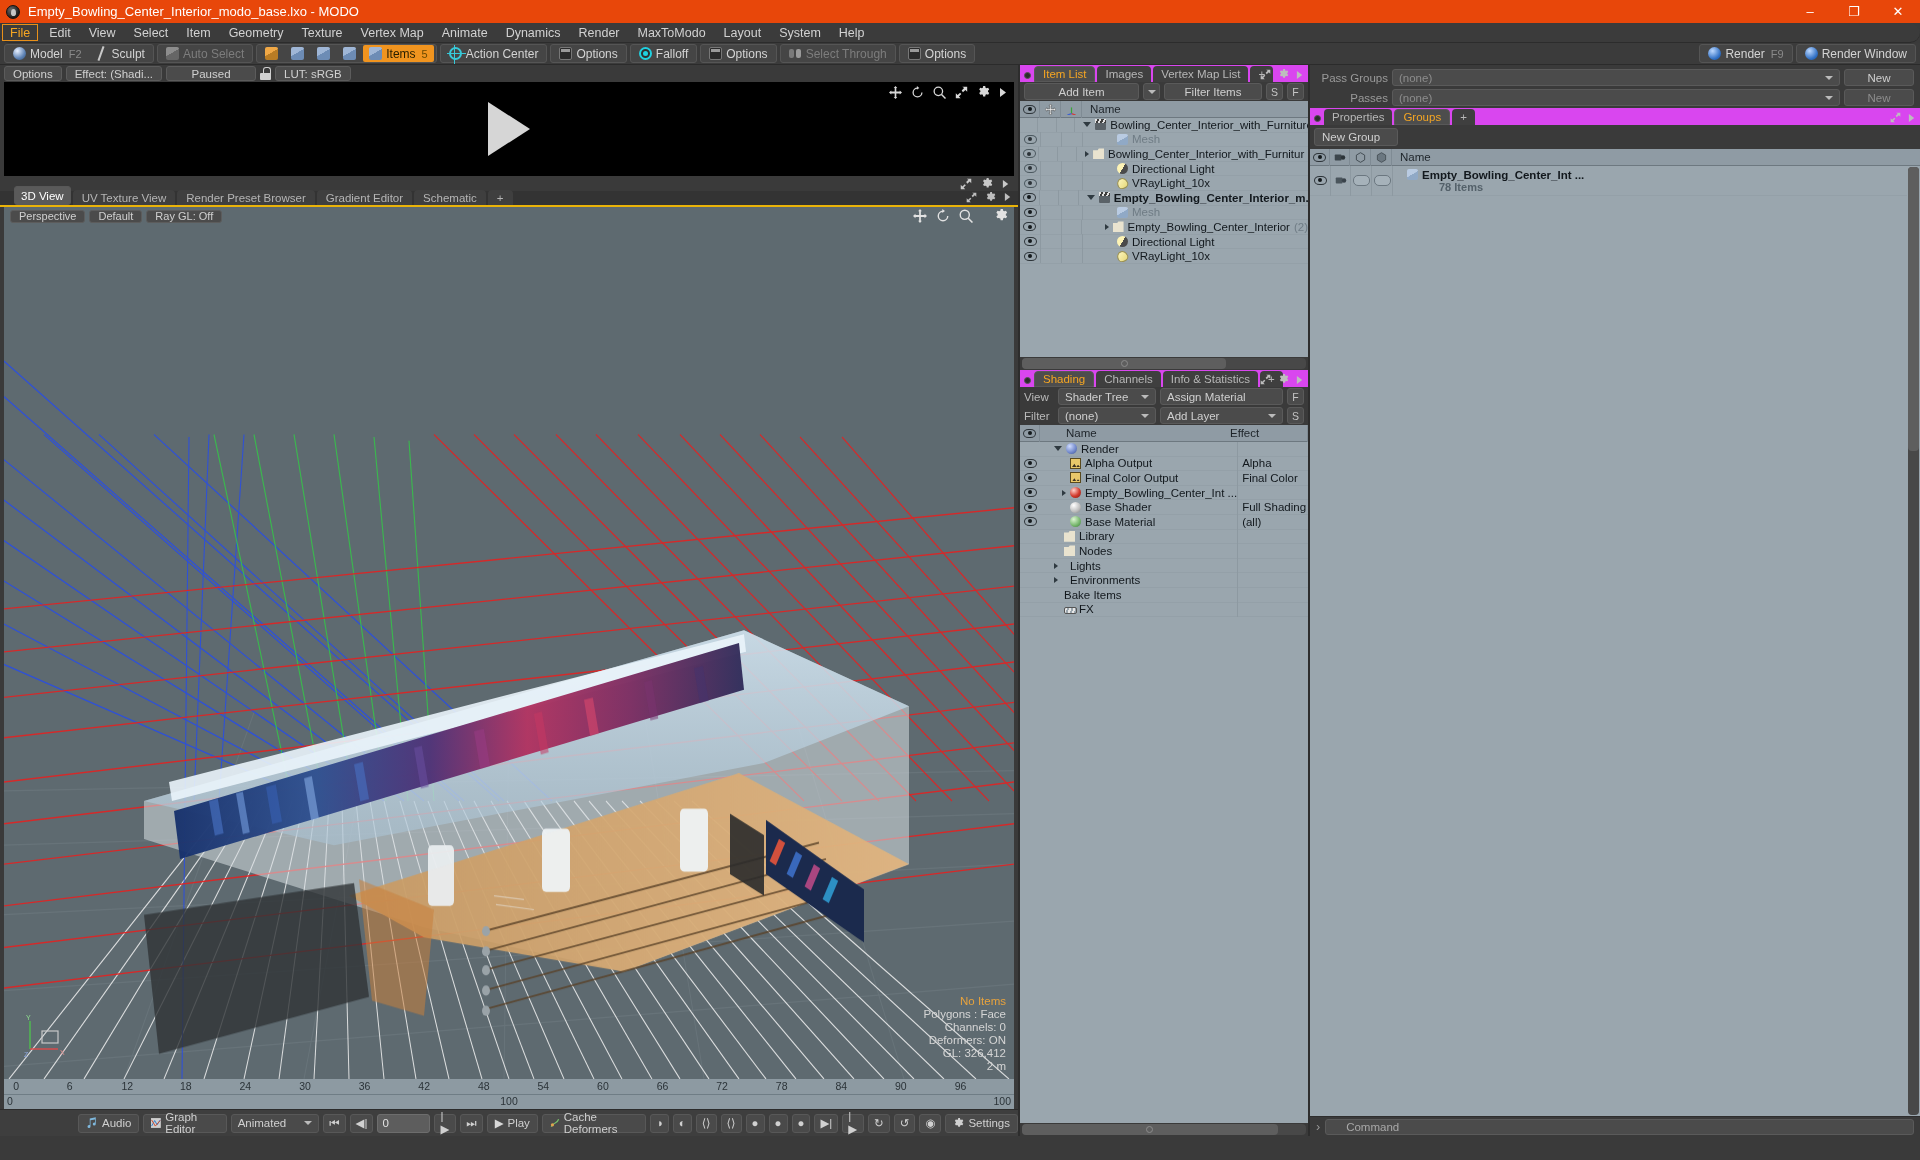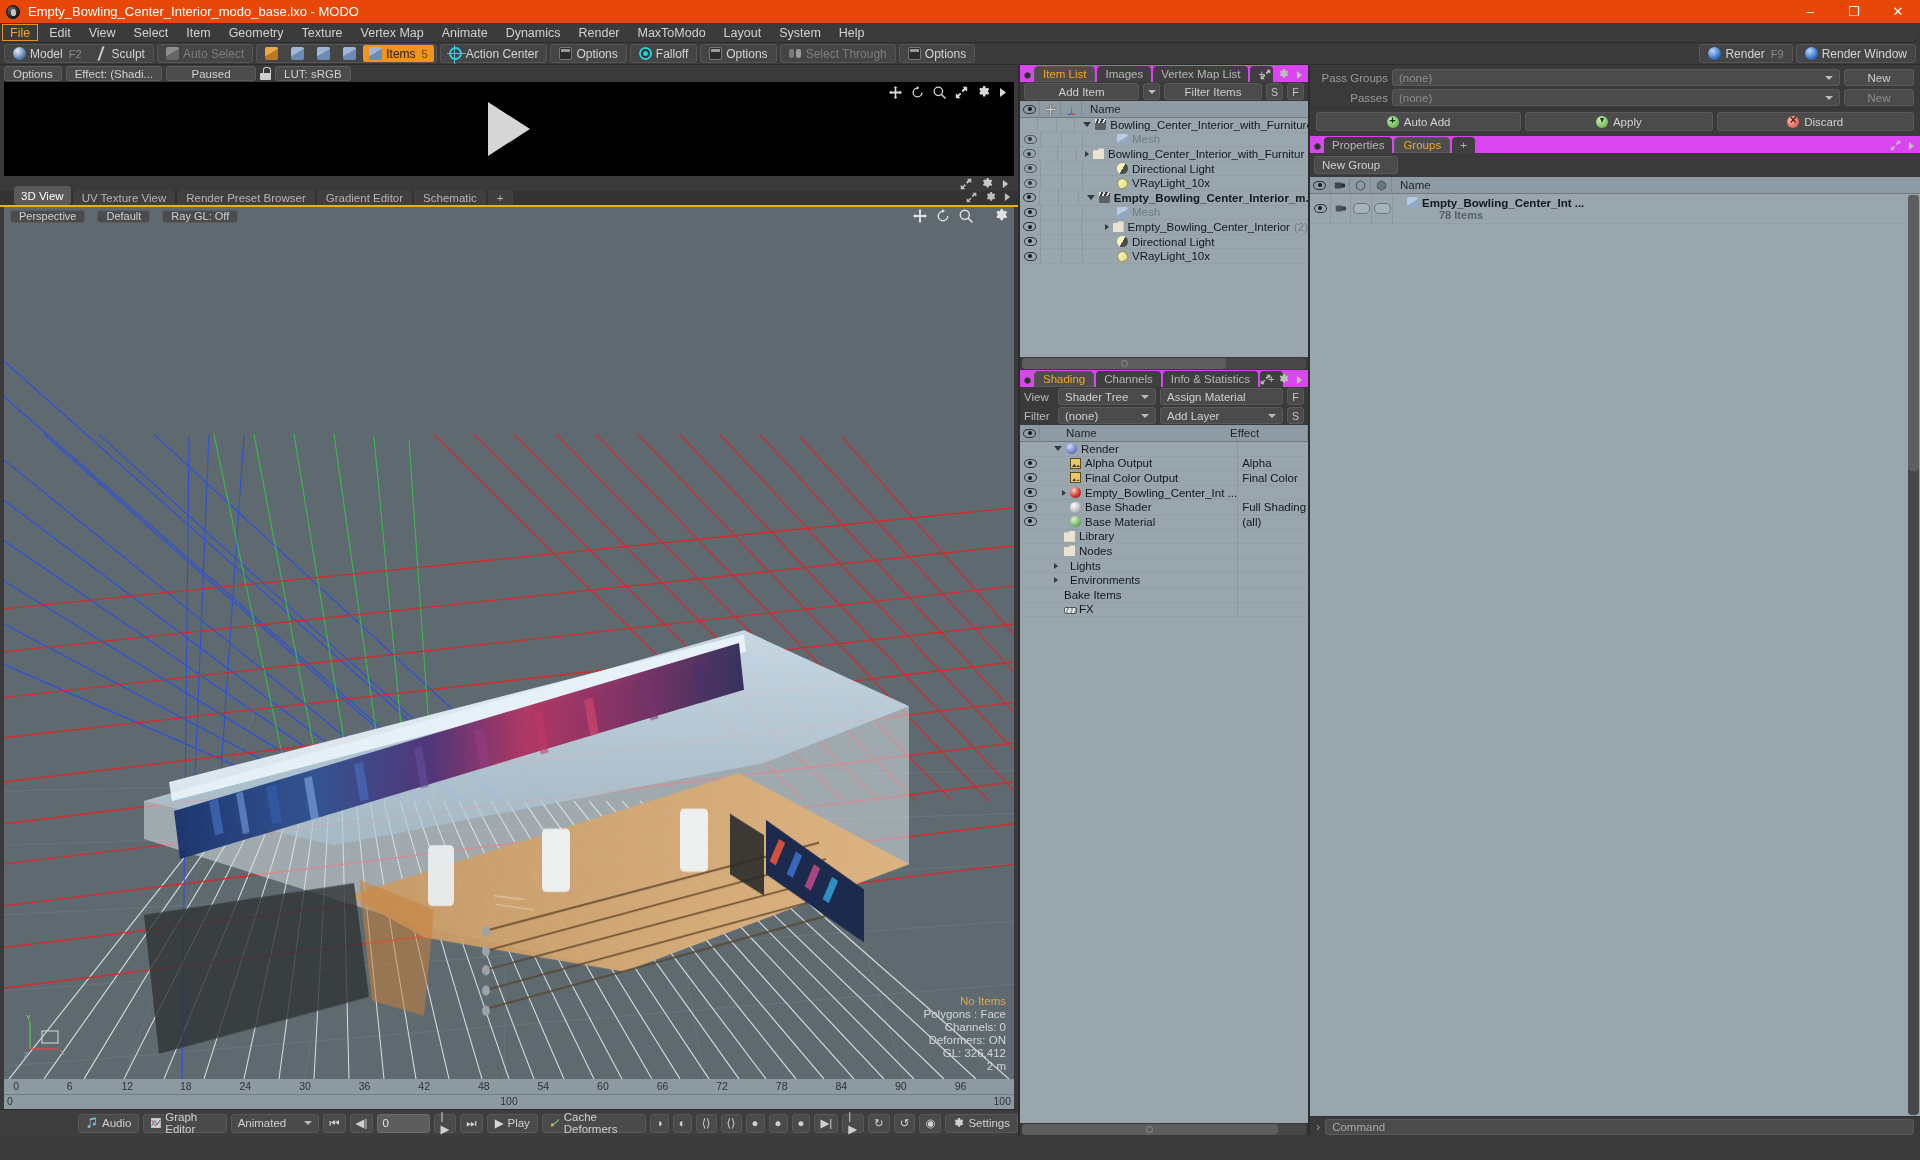--- a/index.html
+++ b/index.html
@@ -91,21 +91,21 @@
     padding-left:14px; border-bottom:2px solid #eab308; position:relative;}
   .vtab { height:15px; padding:0 9px; font-size:11.5px; color:#b5b5b5; display:flex;
     align-items:center; background:#3f3f3f; border-radius:4px 4px 0 0; margin-right:2px;}
   .vtab.sel { background:#5a5a5a; color:#fff; }
   .vtabtools{ position:absolute; right:6px; bottom:2px; display:flex; gap:8px;}
 
   
   .viewport { flex:1 1 auto; position:relative; overflow:hidden;
     background:#5e6a70; margin:0 4px; }
   .vpheader { position:absolute; left:0; top:0; right:16px; height:16px; display:flex;
-    align-items:center; gap:12px; padding:2px 4px 0 6px; z-index:5;}
+    align-items:center; gap:4px; padding:2px 4px 0 6px; z-index:5;}
   .vpheader .pill{ height:13px; font-size:11px; background:#4b4b4b;}
   .vptop-right{ position:absolute; right:6px; top:2px; display:flex; gap:9px; z-index:6;}
   .vpstats { position:absolute; right:8px; bottom:6px; text-align:right; font-size:11.5px;
     color:#d5d5d5; line-height:13px; z-index:6;}
   .vpstats .hi { color:#e8a33d; }
   .axisgiz { position:absolute; left:16px; bottom:20px; width:48px; height:48px; z-index:6;}
 
   
   .timeline { height:30px; background:#8d9aa2; margin:0 4px; position:relative;}
   .truler { height:16px; position:relative; border-bottom:1px solid #6f7d85;}
@@ -225,21 +225,21 @@
   .cico.d:after{content:"";position:absolute;left:4px;top:2px;border-left:2px solid transparent;border-right:2px solid transparent;border-top:5px solid #143d08;}
   .cico.x{ background:radial-gradient(circle at 35% 30%,#ffc0b8,#d13f2e); position:relative;}
   .cico.x:after{content:"\00D7";position:absolute;left:2.5px;top:-3px;color:#5c150c;font-size:12px;font-weight:bold;}
 
   .newgrp{ height:18px; margin:3px 4px; background:#4b4b4b; border:1px solid #5a5a5a;
     border-radius:3px; display:flex; align-items:center; padding:0 7px; font-size:11.5px;
     color:#cfcfcf; width:84px;}
   .cmdbar{ height:20px; background:#3a3a3a; display:flex; align-items:center; gap:5px;
     padding:0 6px; border-top:1px solid #2e2e2e;}
   .cmdfld{ flex:1 1 auto; height:16px; background:#4b4b4b; border:1px solid #5a5a5a;
-    border-radius:3px; display:flex; align-items:center; padding:0 6px; font-size:11.5px;
+    border-radius:3px; display:flex; align-items:center; padding:0 20px; font-size:11.5px;
     color:#a8a8a8;}
 
   .grpcell{ width:17px; height:11px; border:1px solid #6b7780; border-radius:5px;
     background:#a6b2ba;}
   .plus{ color:#2f3a41; font-weight:bold; font-size:12px; }
   .itemsub{ font-size:11px; color:#54616a; }
 </style>
 </head>
 <body>
 
@@ -1140,34 +1140,20 @@
       </div>
       <div class="rline">
         <span class="rlabel">Passes</span>
         <div class="fld dd" style="flex:1 1 auto">
           <span style="color:#8d8d8d">(none)</span>
           <span class="caret"></span>
         </div>
         <div class="fld ctr rnew" style="color:#8d8d8d">New</div>
       </div>
     </div>
-    <div class="rbtns">
-      <div class="rbtn">
-        <span class="cico g"></span>
-        <span>Auto Add</span>
-      </div>
-      <div class="rbtn">
-        <span class="cico d"></span>
-        <span>Apply</span>
-      </div>
-      <div class="rbtn">
-        <span class="cico x"></span>
-        <span>Discard</span>
-      </div>
-    </div>
 
     <div class="panel" style="flex:1 1 auto">
       <div class="ptabs">
         <span class="ptabdot"></span>
         <div class="ptab">Properties</div>
         <div class="ptab sel">Groups</div>
         <div class="ptab">+</div>
         <div class="ptabtools">
           <svg width="11" height="11" viewBox="0 0 16 16">
               <path d="M9 1h6v6l-2.2-2.2-3 3L8.2 5.4l3-3zM7 15H1V9l2.2 2.2 3-3L7.8 9.8l-3 3z" fill="#bdbdbd"></path>

